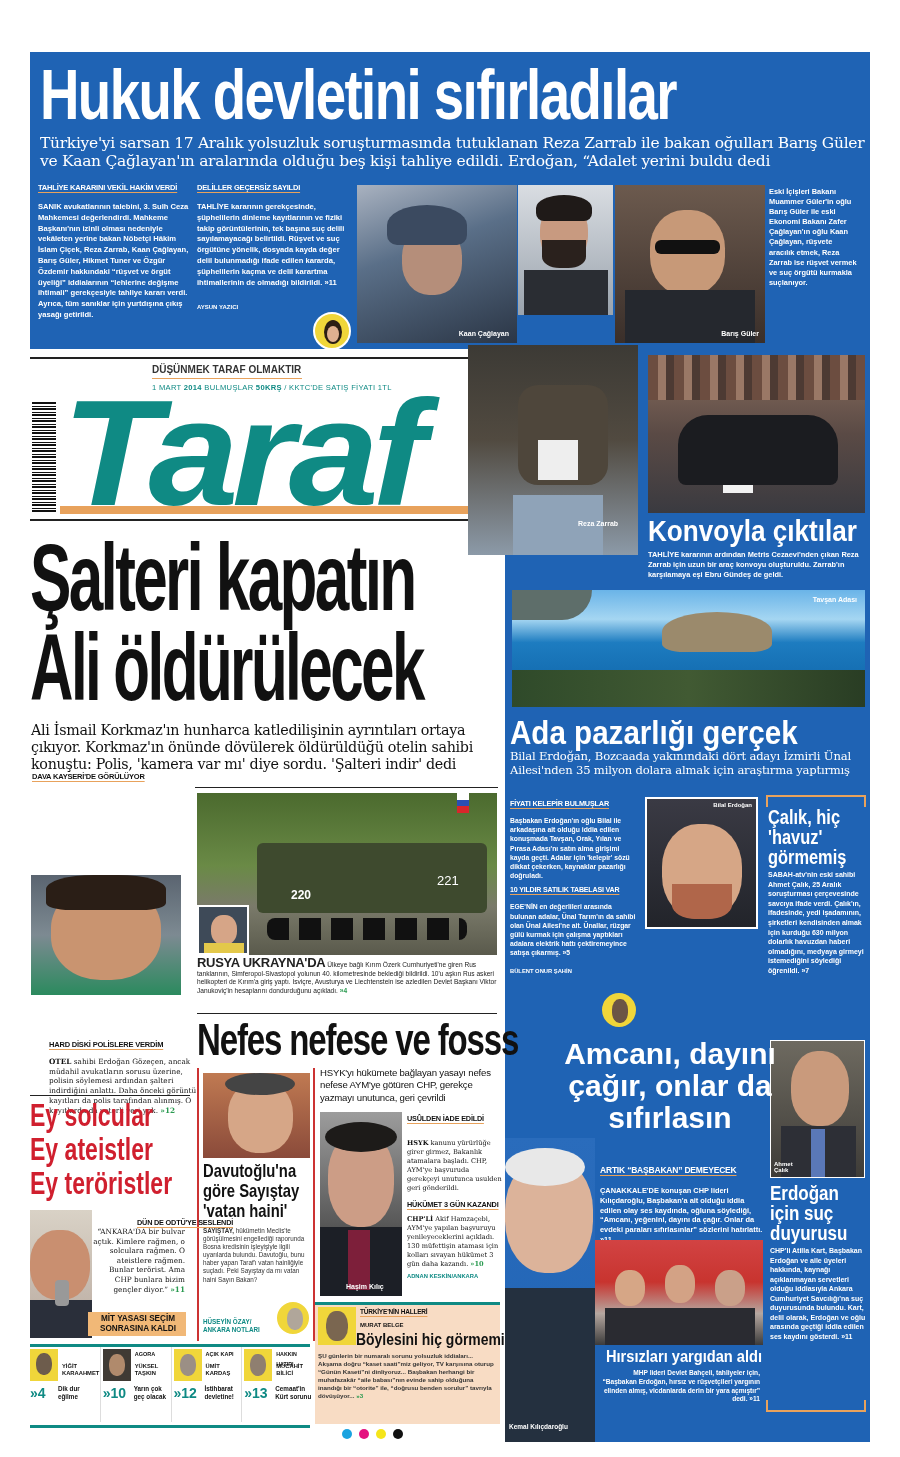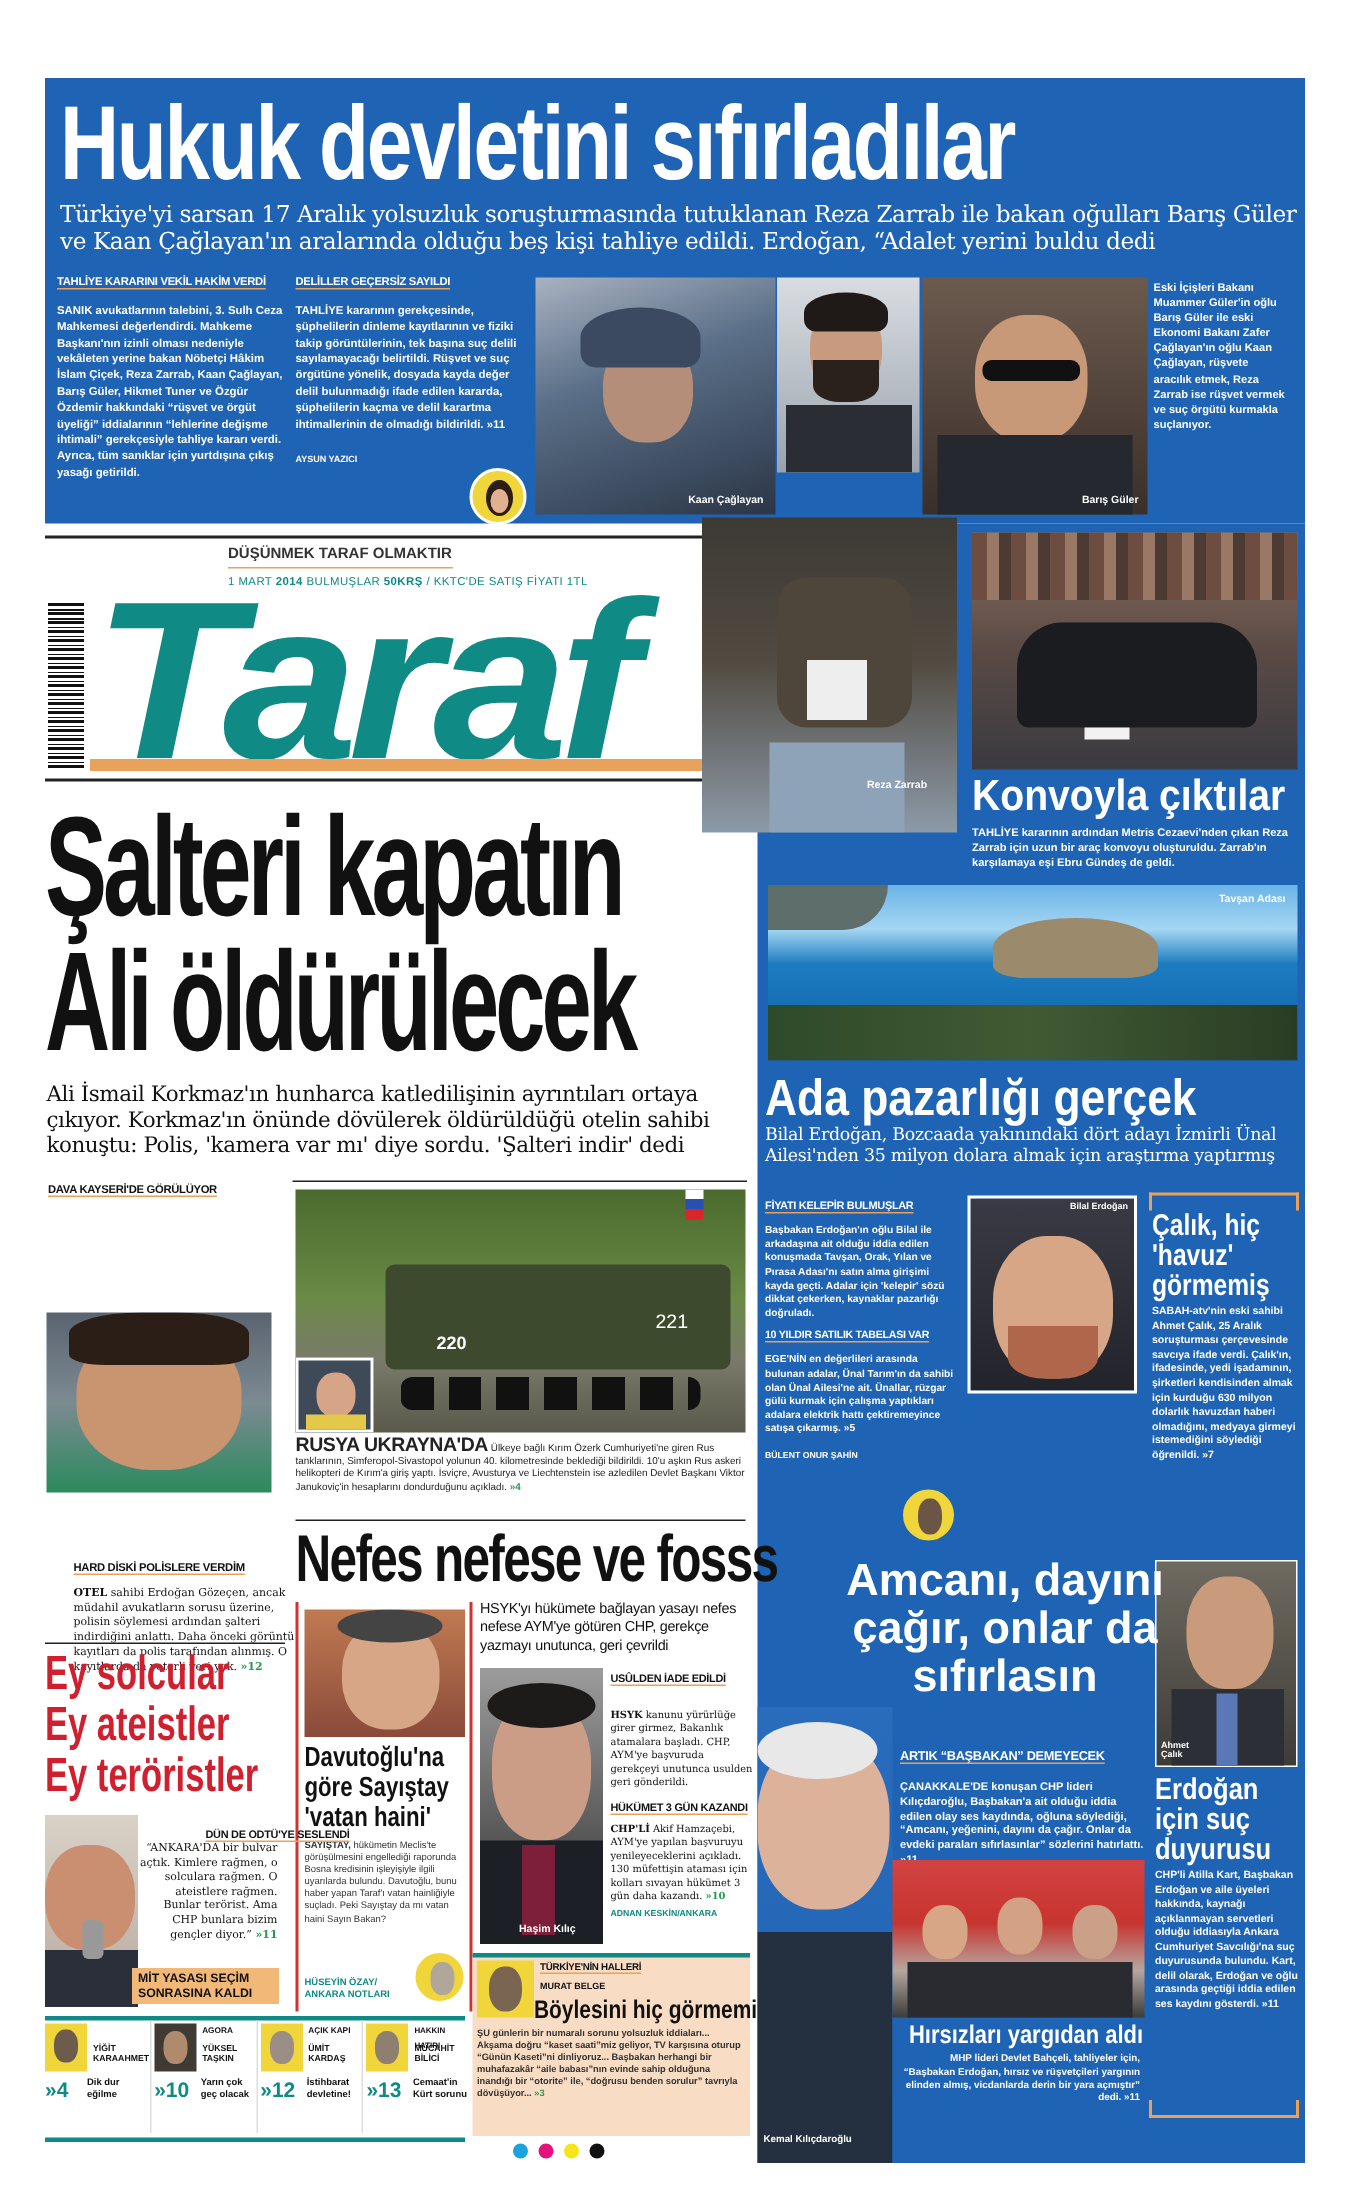--- a/index.html
+++ b/index.html
@@ -92,21 +92,21 @@
   <div style="position:absolute;left:0;top:0;width:80px;height:30px;background:#5e6e6a;border-radius:0 0 40px 0;"></div>
   <div style="position:absolute;left:150px;top:22px;width:110px;height:40px;border-radius:50% 50% 20% 20%;background:#9b8a6c;"></div>
   <div style="position:absolute;left:0;top:80px;width:353px;height:37px;background:linear-gradient(90deg,#2f4a2a,#415a33,#293d24);"></div>
   <div class="caption" style="position:absolute;right:8px;top:6px;">Tavşan Adası</div>
 </div>
 
 <div class="abs cond" style="left:30px;top:530px;font-size:94px;line-height:95px;letter-spacing:-4px;transform:scaleX(0.66);">Şalteri kapatın</div>
 <div class="abs cond" style="left:30px;top:620px;font-size:94px;line-height:95px;letter-spacing:-4px;transform:scaleX(0.64);">Ali öldürülecek</div>
 <div class="abs serif" style="left:31px;top:722px;width:470px;font-size:14.3px;line-height:17px;letter-spacing:-0.3px;">Ali İsmail Korkmaz'ın hunharca katledilişinin ayrıntıları ortaya çıkıyor. Korkmaz'ın önünde dövülerek öldürüldüğü otelin sahibi konuştu: Polis, 'kamera var mı' diye sordu. 'Şalteri indir' dedi</div>
 
-<div class="abs" style="left:32px;top:788px;width:150px;">
+<div class="abs" style="left:32px;top:772px;width:150px;">
   <div class="kicker" style="font-size:7.5px;">DAVA KAYSERİ'DE GÖRÜLÜYOR</div>
 </div>
 <div class="ph" style="left:31px;top:875px;width:150px;height:120px;background:linear-gradient(180deg,#5a6470 0%,#7d8a92 50%,#2b8a5e 100%);">
   <div style="position:absolute;left:20px;top:10px;width:110px;height:95px;border-radius:45%;background:#c99470;"></div>
   <div style="position:absolute;left:15px;top:0;width:120px;height:35px;border-radius:40% 40% 20% 20%;background:#2a1e16;"></div>
 </div>
 <div class="abs" style="left:49px;top:1000px;width:150px;margin-top:40px;">
   <div class="kicker" style="font-size:7.5px;">HARD DİSKİ POLİSLERE VERDİM</div>
   <div class="sserif" style="margin-top:8px;font-size:7.3px;line-height:9.7px;"><b>OTEL</b><span> sahibi Erdoğan Gözeçen, ancak müdahil avukatların sorusu üzerine, polisin söylemesi ardından şalteri indirdiğini anlattı. Daha önceki görüntü kayıtları da polis tarafından alınmış. O kayıtlarda da yeterli veri yok.</span> <span class="ref">»12</span></div>
 </div>
@@ -169,21 +169,21 @@
   <div class="cond" style="font-size:32px;line-height:34px;color:#d01f2e;transform:scaleX(0.72);">Ey teröristler</div>
 </div>
 <div class="ph" style="left:30px;top:1210px;width:62px;height:128px;background:linear-gradient(180deg,#d9d2c6 0%,#b9aaa0 100%);">
   <div style="position:absolute;left:0;top:20px;width:60px;height:70px;border-radius:45%;background:#c98f70;"></div>
   <div style="position:absolute;left:0;top:90px;width:62px;height:40px;background:#2a2f3a;"></div>
   <div style="position:absolute;left:25px;top:70px;width:14px;height:26px;background:#999;border-radius:4px;"></div>
 </div>
 <div class="abs kicker" style="left:90px;top:1218px;font-size:7.3px;padding-left:47px;">DÜN DE ODTÜ'YE SESLENDİ</div>
 <div class="abs sserif" style="left:90px;top:1227px;width:95px;text-align:right;font-size:7.3px;line-height:9.6px;"><span>“ANKARA'DA bir bulvar açtık. Kimlere rağmen, o solculara rağmen. O ateistlere rağmen. Bunlar terörist. Ama CHP bunlara bizim gençler diyor.”</span> <span class="ref">»11</span></div>
 <div class="abs" style="left:88px;top:1312px;width:98px;height:24px;background:#f1b877;padding:2px 4px;">
-  <span class="cond" style="font-size:8.2px;line-height:10px;white-space:normal;display:block;width:92px;">MİT YASASI SEÇİM SONRASINA KALDI</span>
+  <span class="cond" style="font-size:8.2px;line-height:10px;white-space:normal;display:block;width:92px;text-align:center;">MİT YASASI SEÇİM SONRASINA KALDI</span>
 </div>
 
 <div class="abs" style="left:30px;top:1344px;width:280px;height:3px;background:#0f8a84;"></div>
 <div class="abs" style="left:30px;top:1347px;width:282px;height:75px;display:flex;">
   <div style="flex:1;position:relative;border-right:1px solid #ddd;">
     <div style="position:absolute;left:0;top:2px;width:28px;height:32px;background:#f0d63a;">
         <div style="margin:4px 6px;width:16px;height:22px;border-radius:45%;background:#6d5c4c;"></div>
       </div>
     <div class="small" style="position:absolute;left:32px;top:2px;font-size:5.5px;"></div>
     <div class="small" style="position:absolute;left:32px;top:16px;font-size:5.8px;line-height:7px;">

